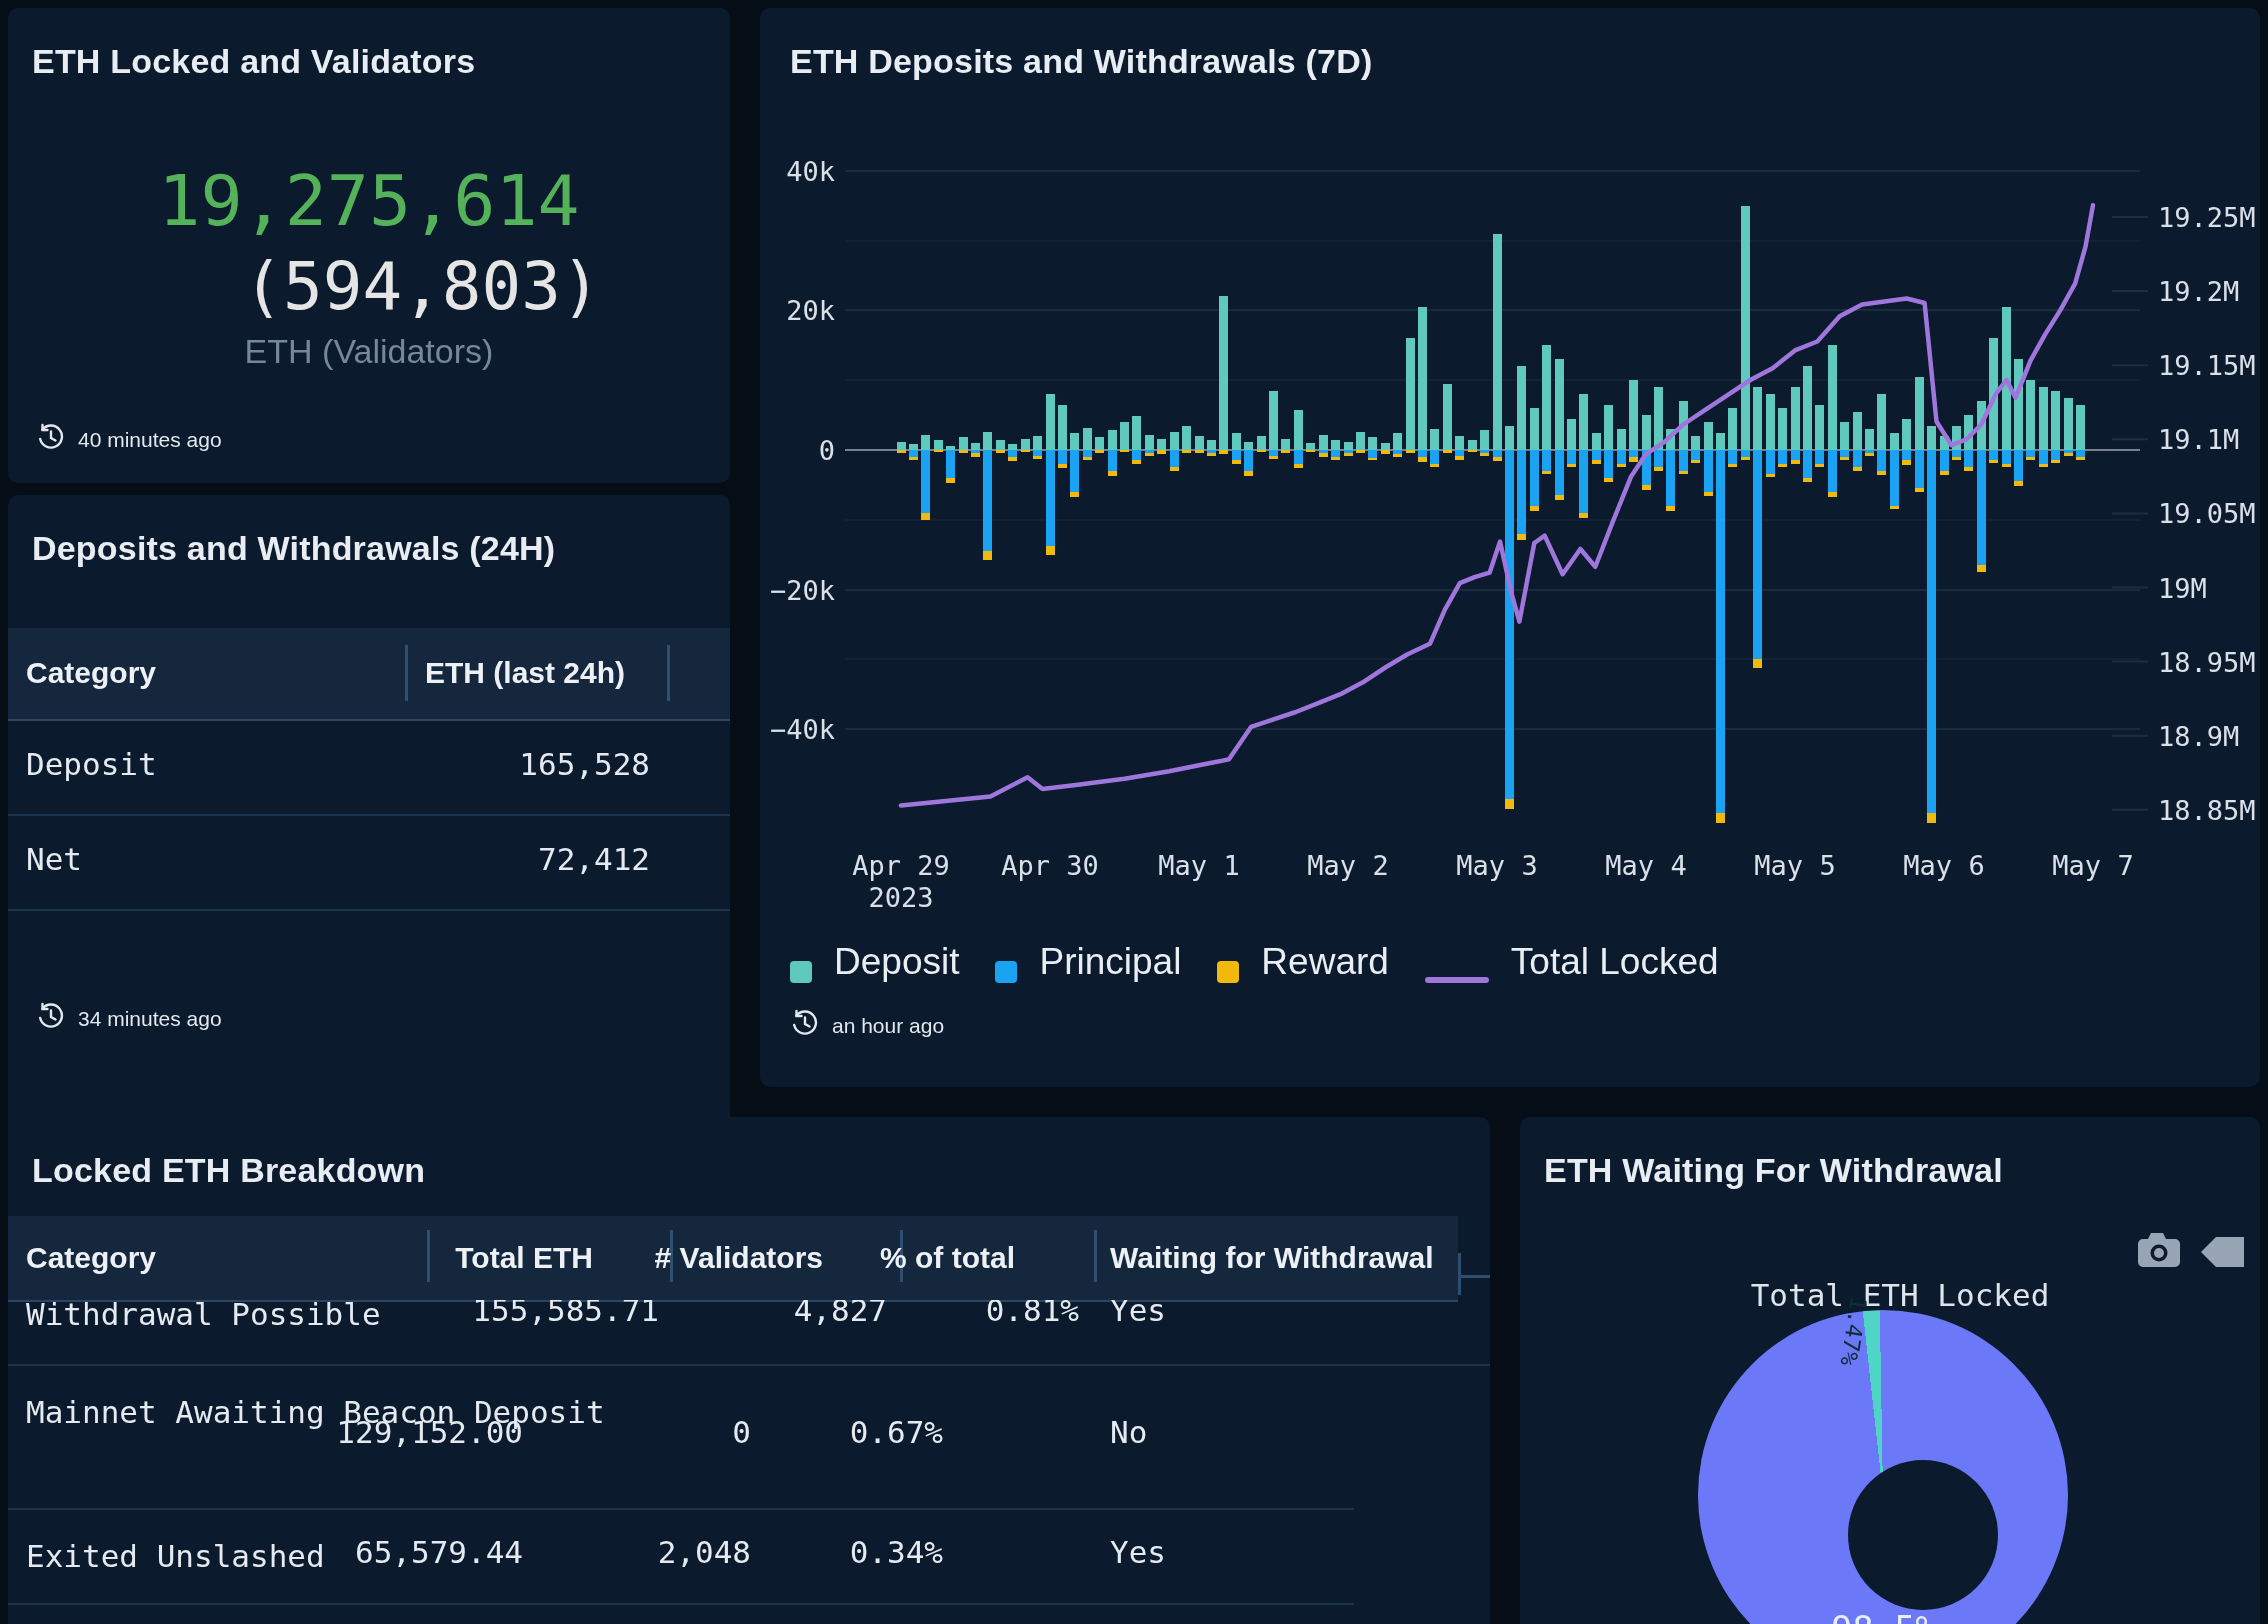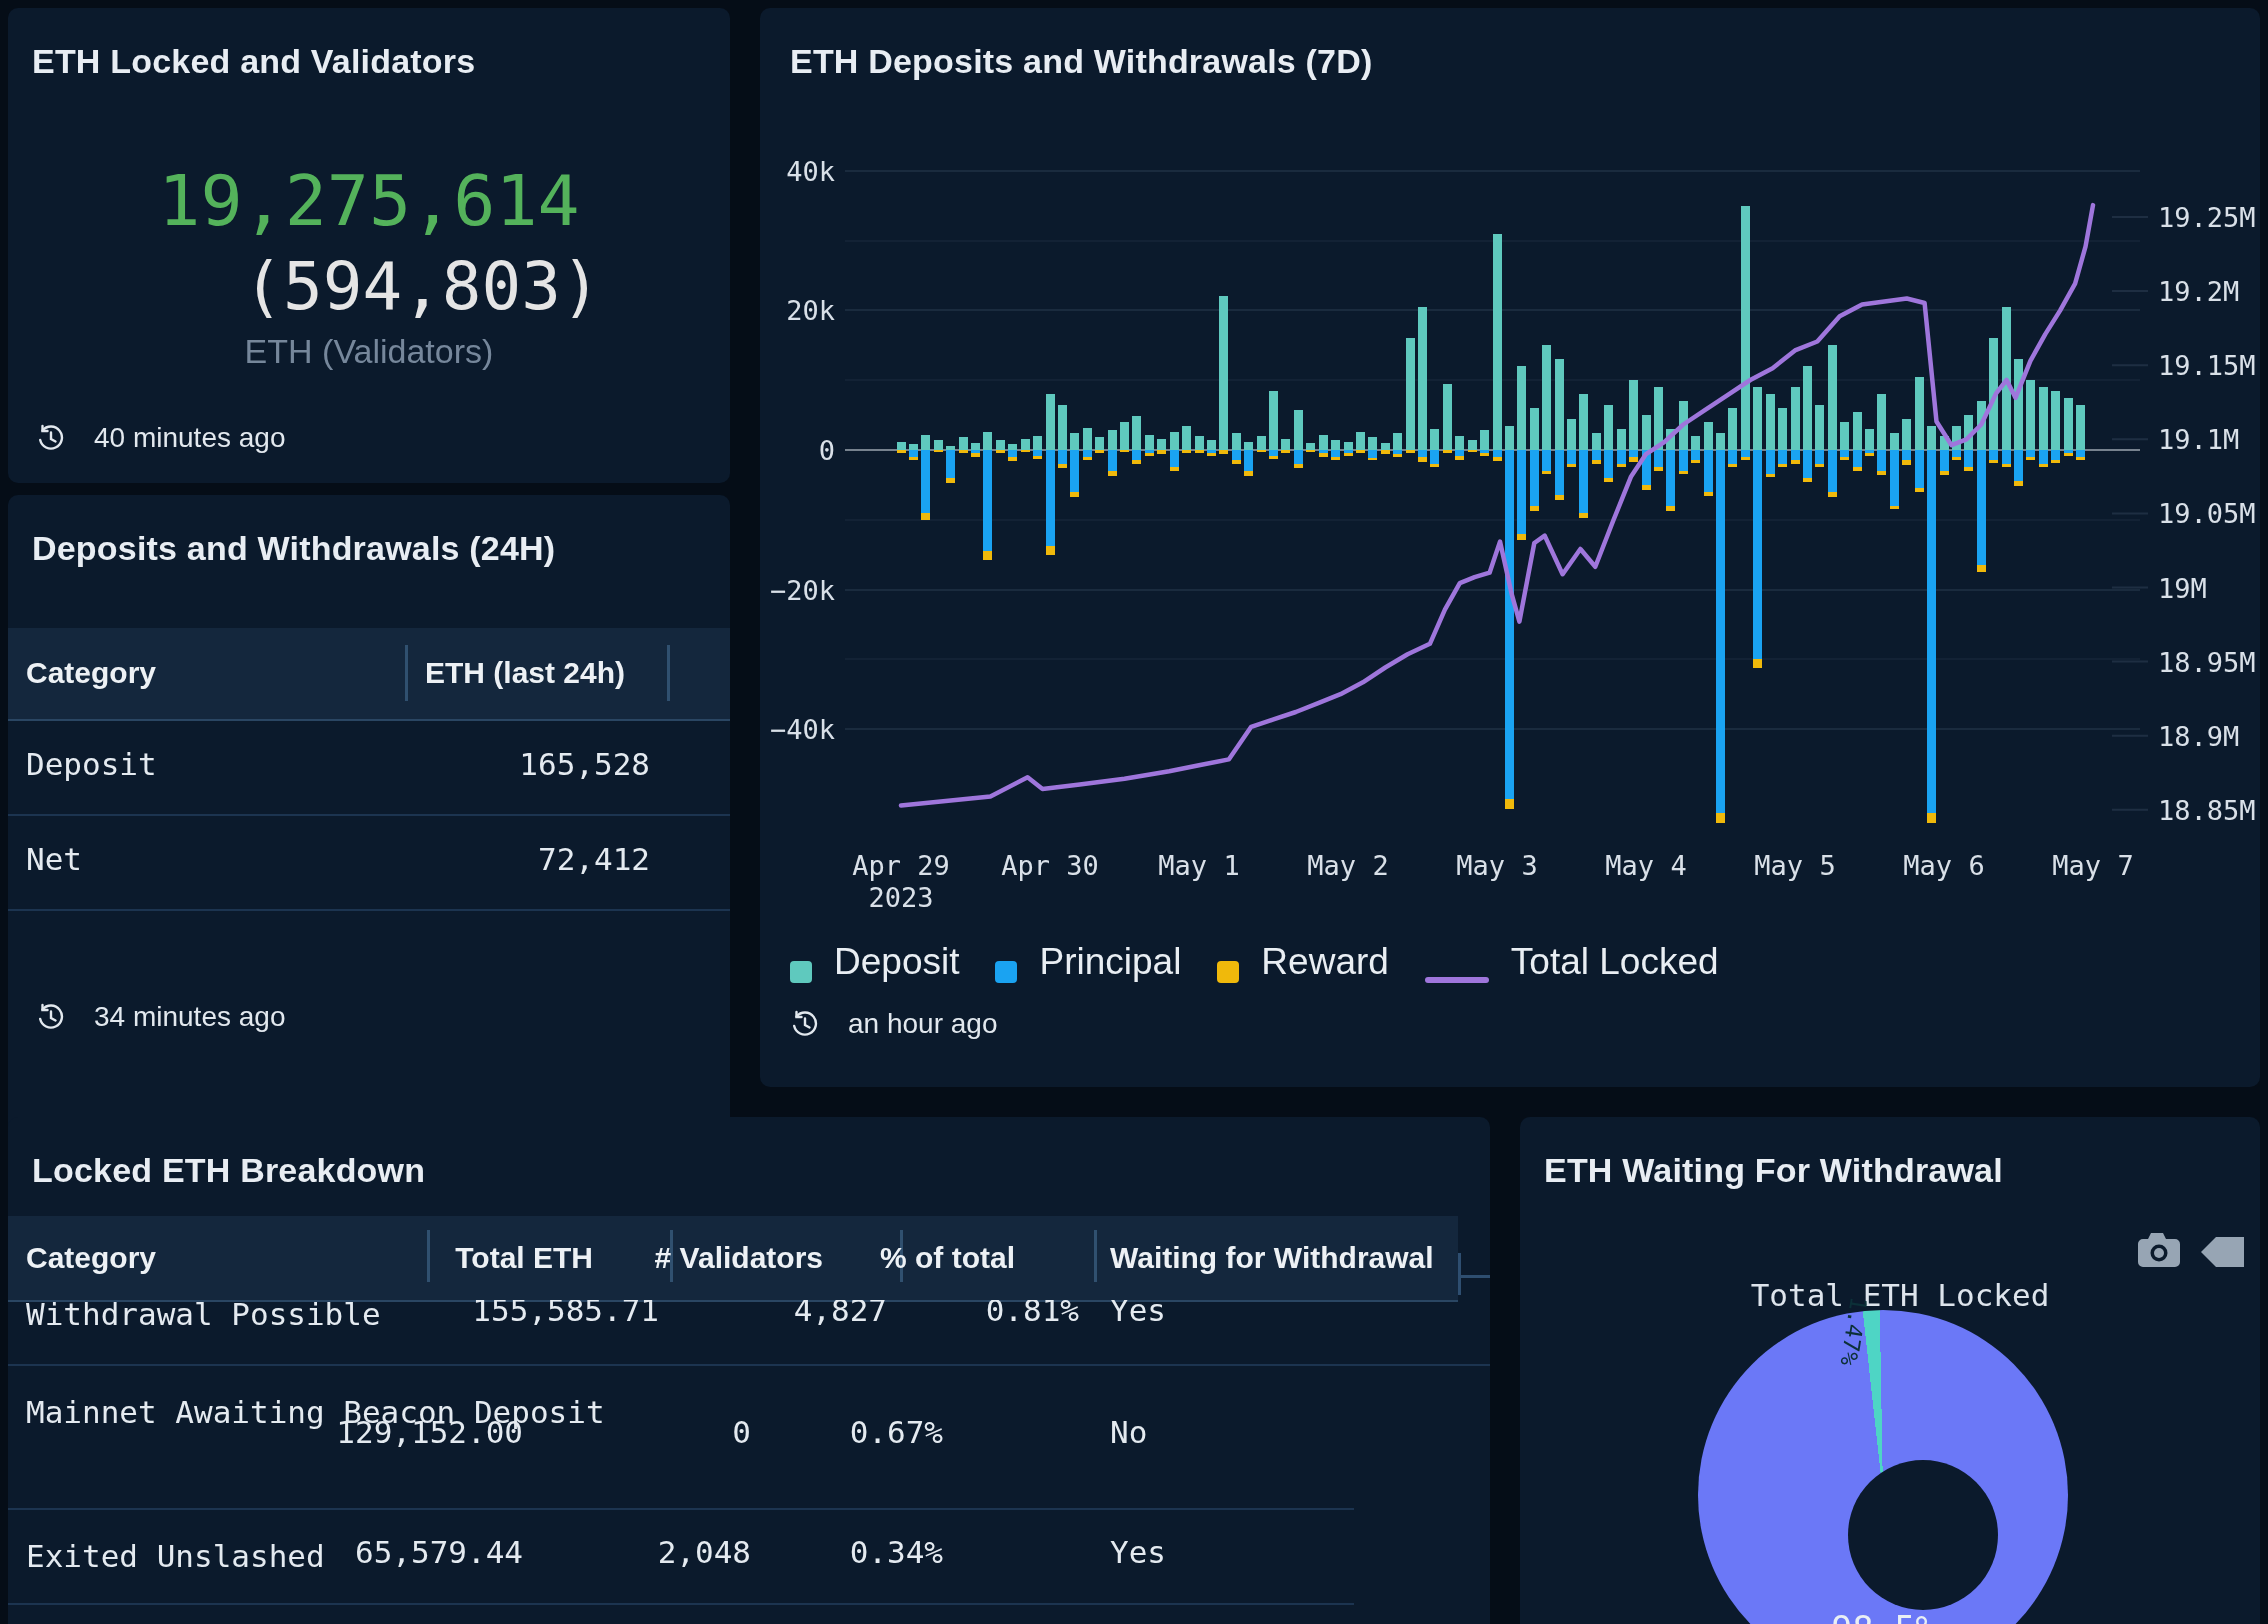--- a/index.html
+++ b/index.html
@@ -1,21 +1,21 @@
 <!DOCTYPE html>
 <html><head>
 <meta charset="utf-8">
 <style>
   html,body{margin:0;padding:0;background:#050d17;}
   #root{position:relative;width:2268px;height:1624px;background:#050d17;overflow:hidden;
         font-family:"Liberation Sans",sans-serif;color:#e8edf3;}
   .panel{position:absolute;background:#0b1a2c;border-radius:10px;}
   .panel-title{position:absolute;left:24px;top:34px;font-size:34px;font-weight:600;color:#e8edf3;letter-spacing:.2px;}
   .mono{font-family:"DejaVu Sans Mono",monospace;}
-  .updated{position:absolute;display:flex;align-items:center;gap:28px;font-size:28px;color:#e2e8ee;}
+  .updated{position:absolute;display:flex;align-items:flex-end;gap:12px;font-size:21px;color:#e2e8ee;}
   .clock-icon svg{display:block;}
 
   
   #p1{left:8px;top:8px;width:722px;height:475px;}
   #big-num{position:absolute;left:0;width:722px;top:152px;text-align:center;font-size:70px;color:#54b25b;}
   #paren-num{position:absolute;left:0;width:828px;top:240px;text-align:center;font-size:66px;color:#e5e5e5;}
   #unit-lab{position:absolute;left:0;width:722px;top:324px;text-align:center;font-size:34px;color:#76879b;}
 
   
   .thead{position:absolute;background:#14273d;border-bottom:2px solid #2a4663;}

